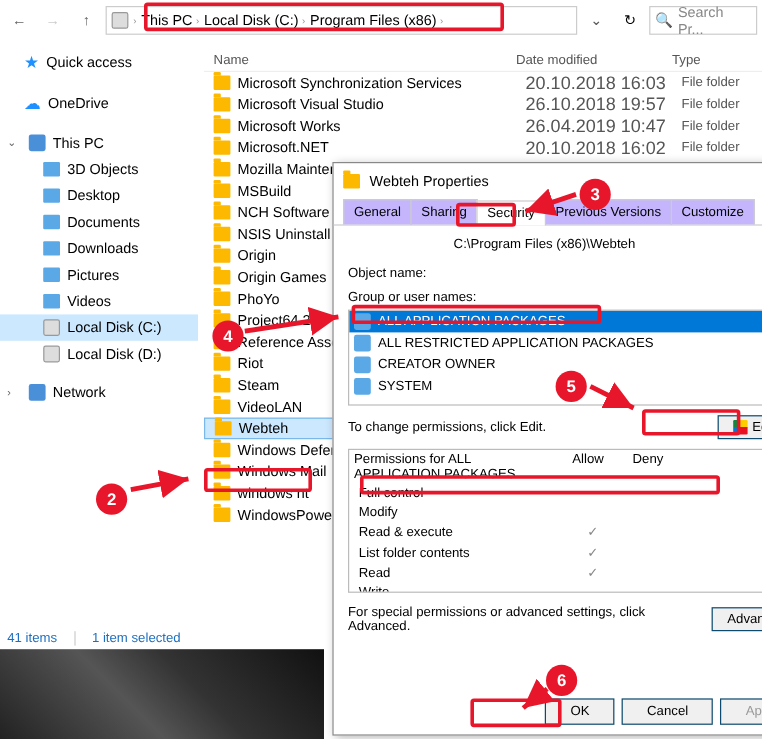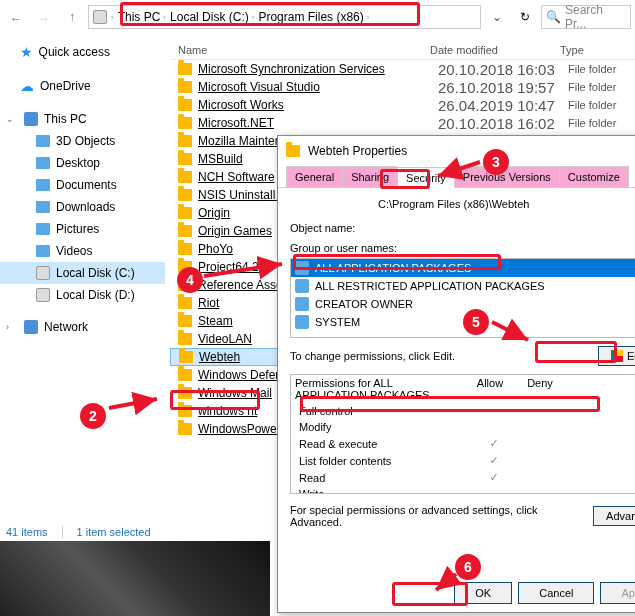--- a/index.html
+++ b/index.html
@@ -28,40 +28,40 @@
 .icon-star { color:#1e90ff; font-size:14px; }
 .icon-cloud { color:#1e90ff; font-size:14px; }
 .icon-blue { width:14px; height:12px; background:#5aa9e6; border-radius:1px; }
 
 
 .filelist { position: absolute; top: 40px; left: 170px; right: 0; }
 .filelist .header { display: flex; color: #555; border-bottom: 1px solid #eee; font-size: 11px; height: 20px; align-items: center; }
 .filelist .col-name { width: 260px; padding-left: 8px; }
 .filelist .col-date { width: 130px; }
 .filelist .col-type { width: 70px; }
-.filelist .row { display: flex; align-items: center; height: 18px; padding-left: 8px; gap: 6px; text-decoration: underline; }
+.filelist .row { display: flex; align-items: center; height: 18px; padding-left: 8px; gap: 6px; }
 .filelist .row.selected { background: #cce8ff; border: 1px solid #7ab8ea; }
 .filelist .row .date { position: absolute; left: 268px; color: #555; font-size: 15px; }
 .filelist .row .type { position: absolute; left: 398px; color: #555; font-size: 11px; }
 .filelist .row .name { font-size: 12px; }
 
 
 .statusbar { position: absolute; bottom: 78px; left: 6px; display: flex; gap: 14px; color: #1e6fbf; font-size: 11px; }
 .statusbar span + span { border-left: 1px solid #ccc; padding-left: 14px; }
 
 
 .preview { position: absolute; bottom: 0; left: 0; width: 270px; height: 75px; background: linear-gradient(45deg, #222, #555 40%, #333 60%, #111); }
 
 
 .dialog { position: absolute; top: 135px; left: 277px; width: 404px; height: 478px; background: #fff; border: 1px solid #888; box-shadow: 2px 2px 8px rgba(0,0,0,.3); }
 .dialog .titlebar { height: 30px; display: flex; align-items: center; padding: 0 8px; gap: 8px; }
 .dialog .titlebar .title { flex: 1; font-size: 12px; }
 .dialog .closebtn { width: 40px; text-align: center; font-size: 14px; color: #333; }
 .tabs { display: flex; padding: 0 8px; border-bottom: 1px solid #ccc; font-size: 11px; }
-.tabs .tab { padding: 4px 8px; border: 1px solid #ccc; border-bottom: none; margin-right: -1px; background: #f9a8d4; }
+.tabs .tab { padding: 4px 8px; border: 1px solid #ccc; border-bottom: none; margin-right: -1px; background: #c4b5fd; }
 .tabs .tab.active { background: #fff; position: relative; top: 1px; }
 .tabbody { padding: 10px 12px; font-size: 11px; }
 .fieldrow { display: flex; gap: 8px; margin-bottom: 8px; }
 .fieldrow .lbl { width: 80px; margin-top: 24px; }
 .groupbox { border: 1px solid #bbb; height: 80px; margin-top: 4px; overflow: hidden; position: relative; }
 .groupbox .gitem { display: flex; align-items: center; gap: 6px; padding: 2px 4px; font-size: 11px; }
 .groupbox .gitem.selected { background: #0078d7; color: #fff; }
 .groupbox .gicon { width: 14px; height: 14px; background: #5aa9e6; border-radius: 2px; }
 .groupbox .scroll { position: absolute; right: 0; top: 0; bottom: 0; width: 16px; background: #f0f0f0; border-left: 1px solid #ccc; }
 .groupbox .scroll::before { content:"▲"; position:absolute; top:0; left:3px; font-size:9px; color:#555; }

